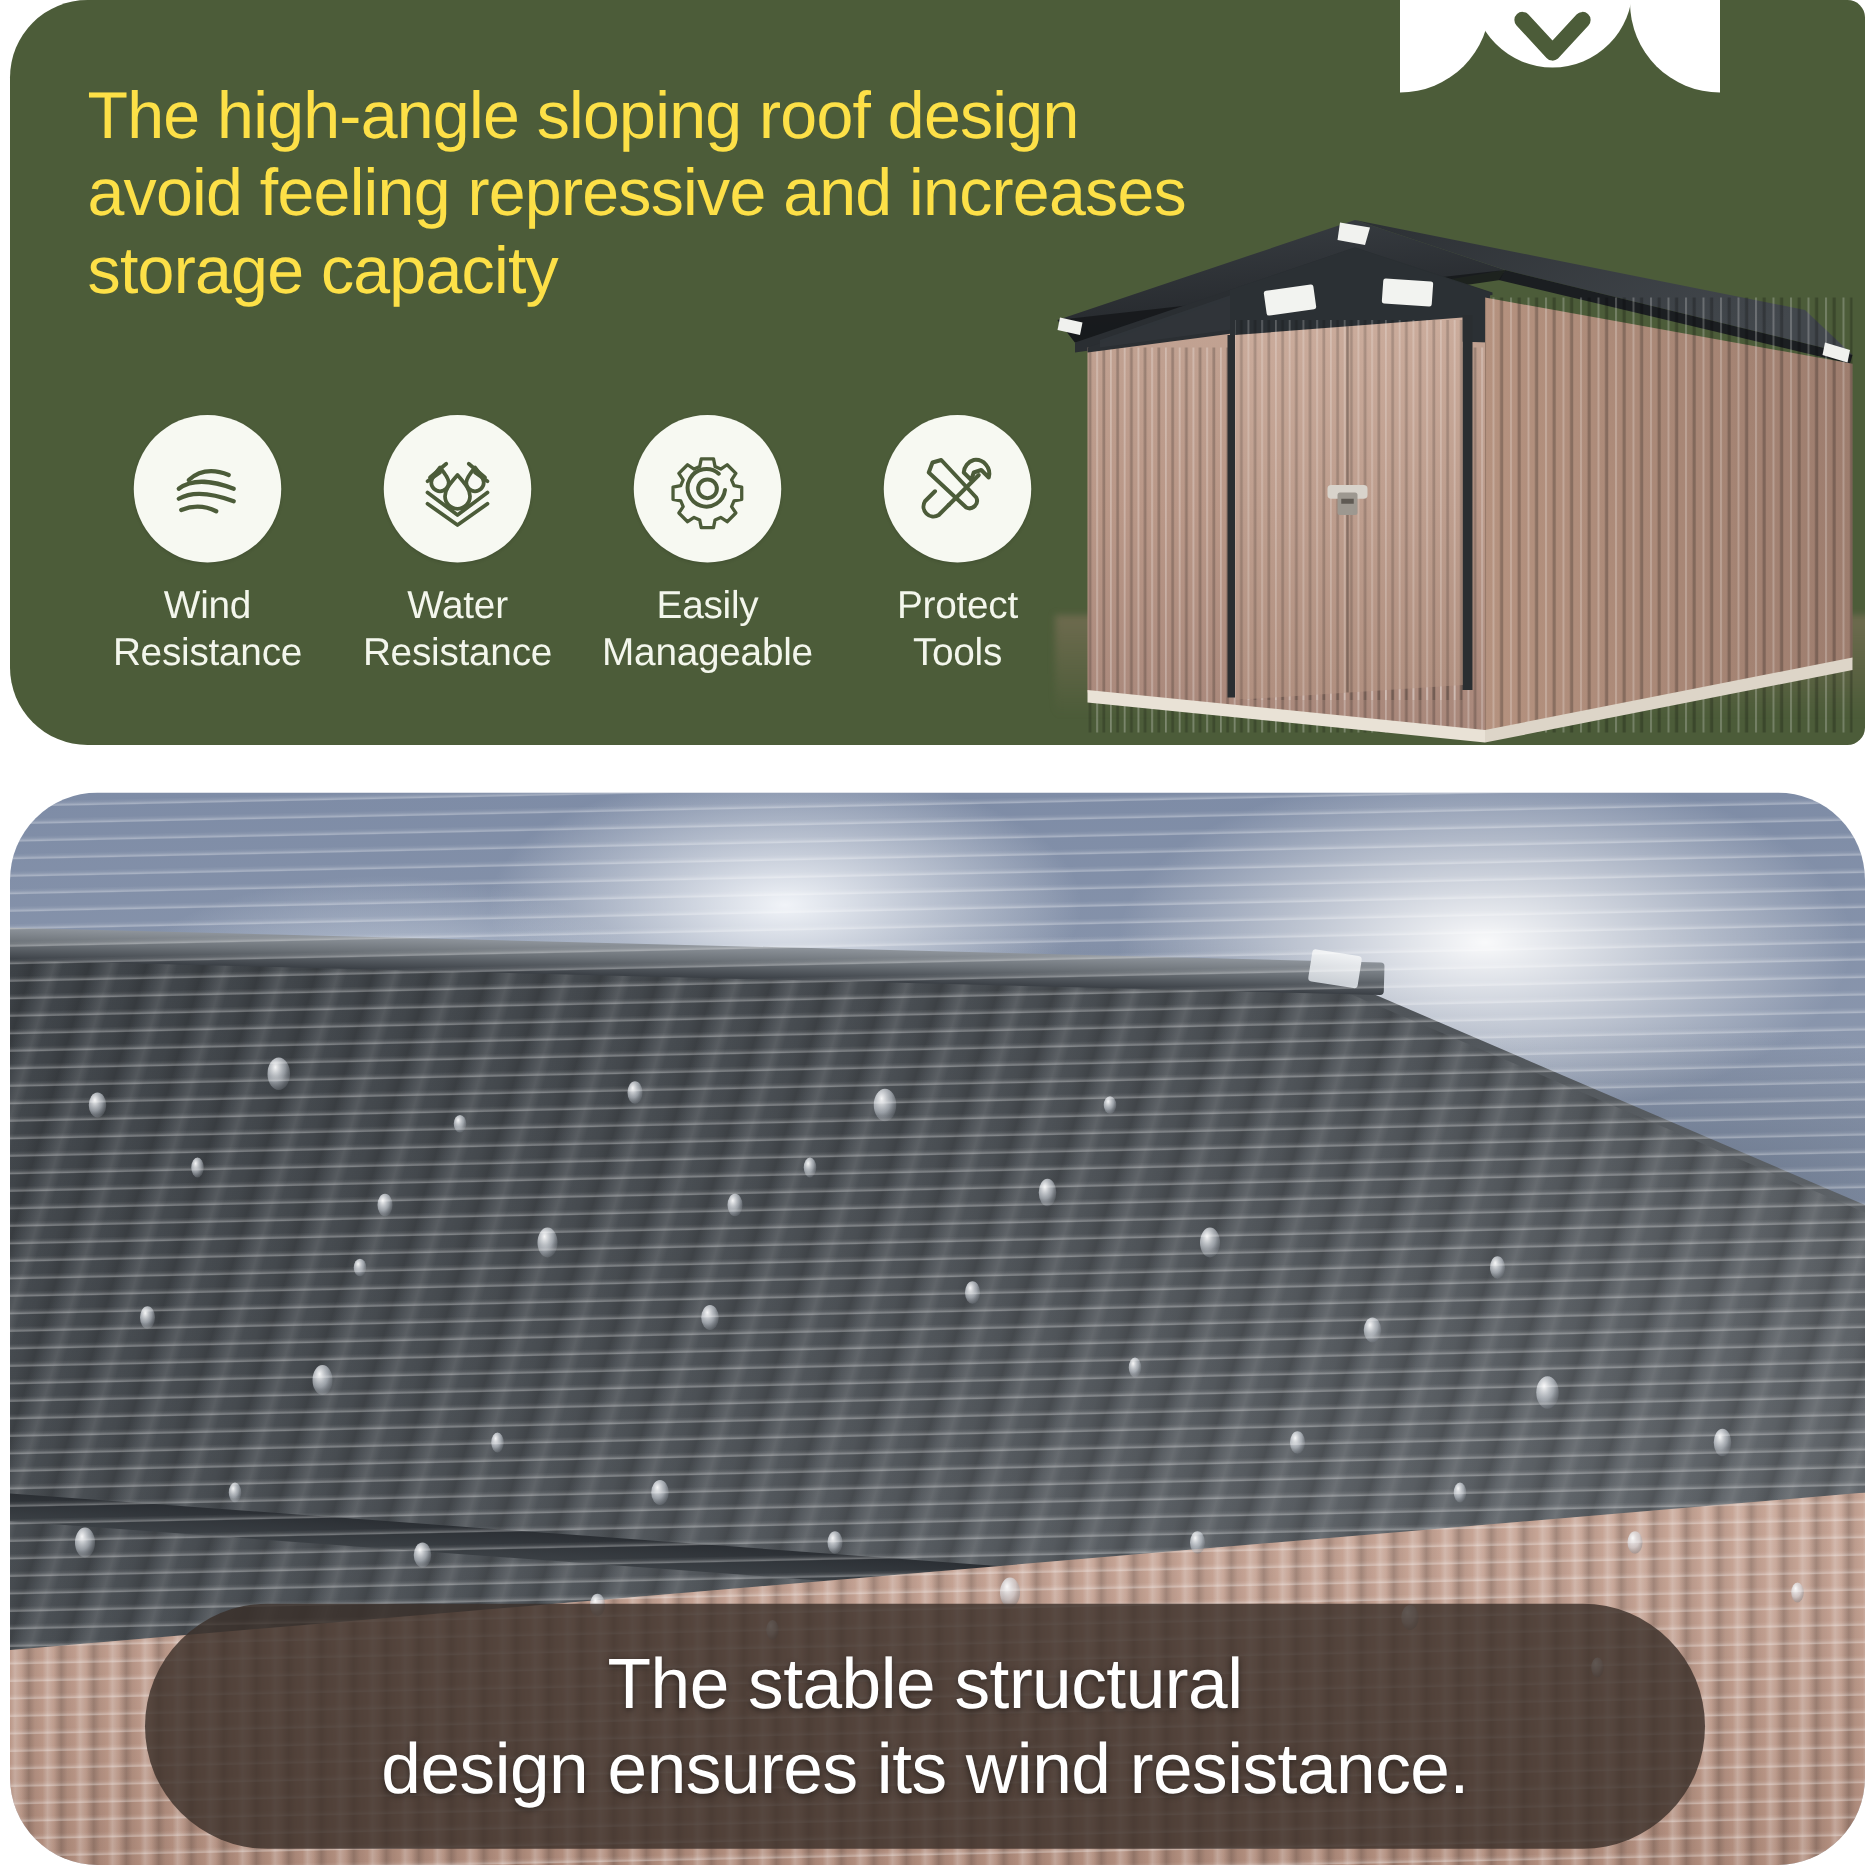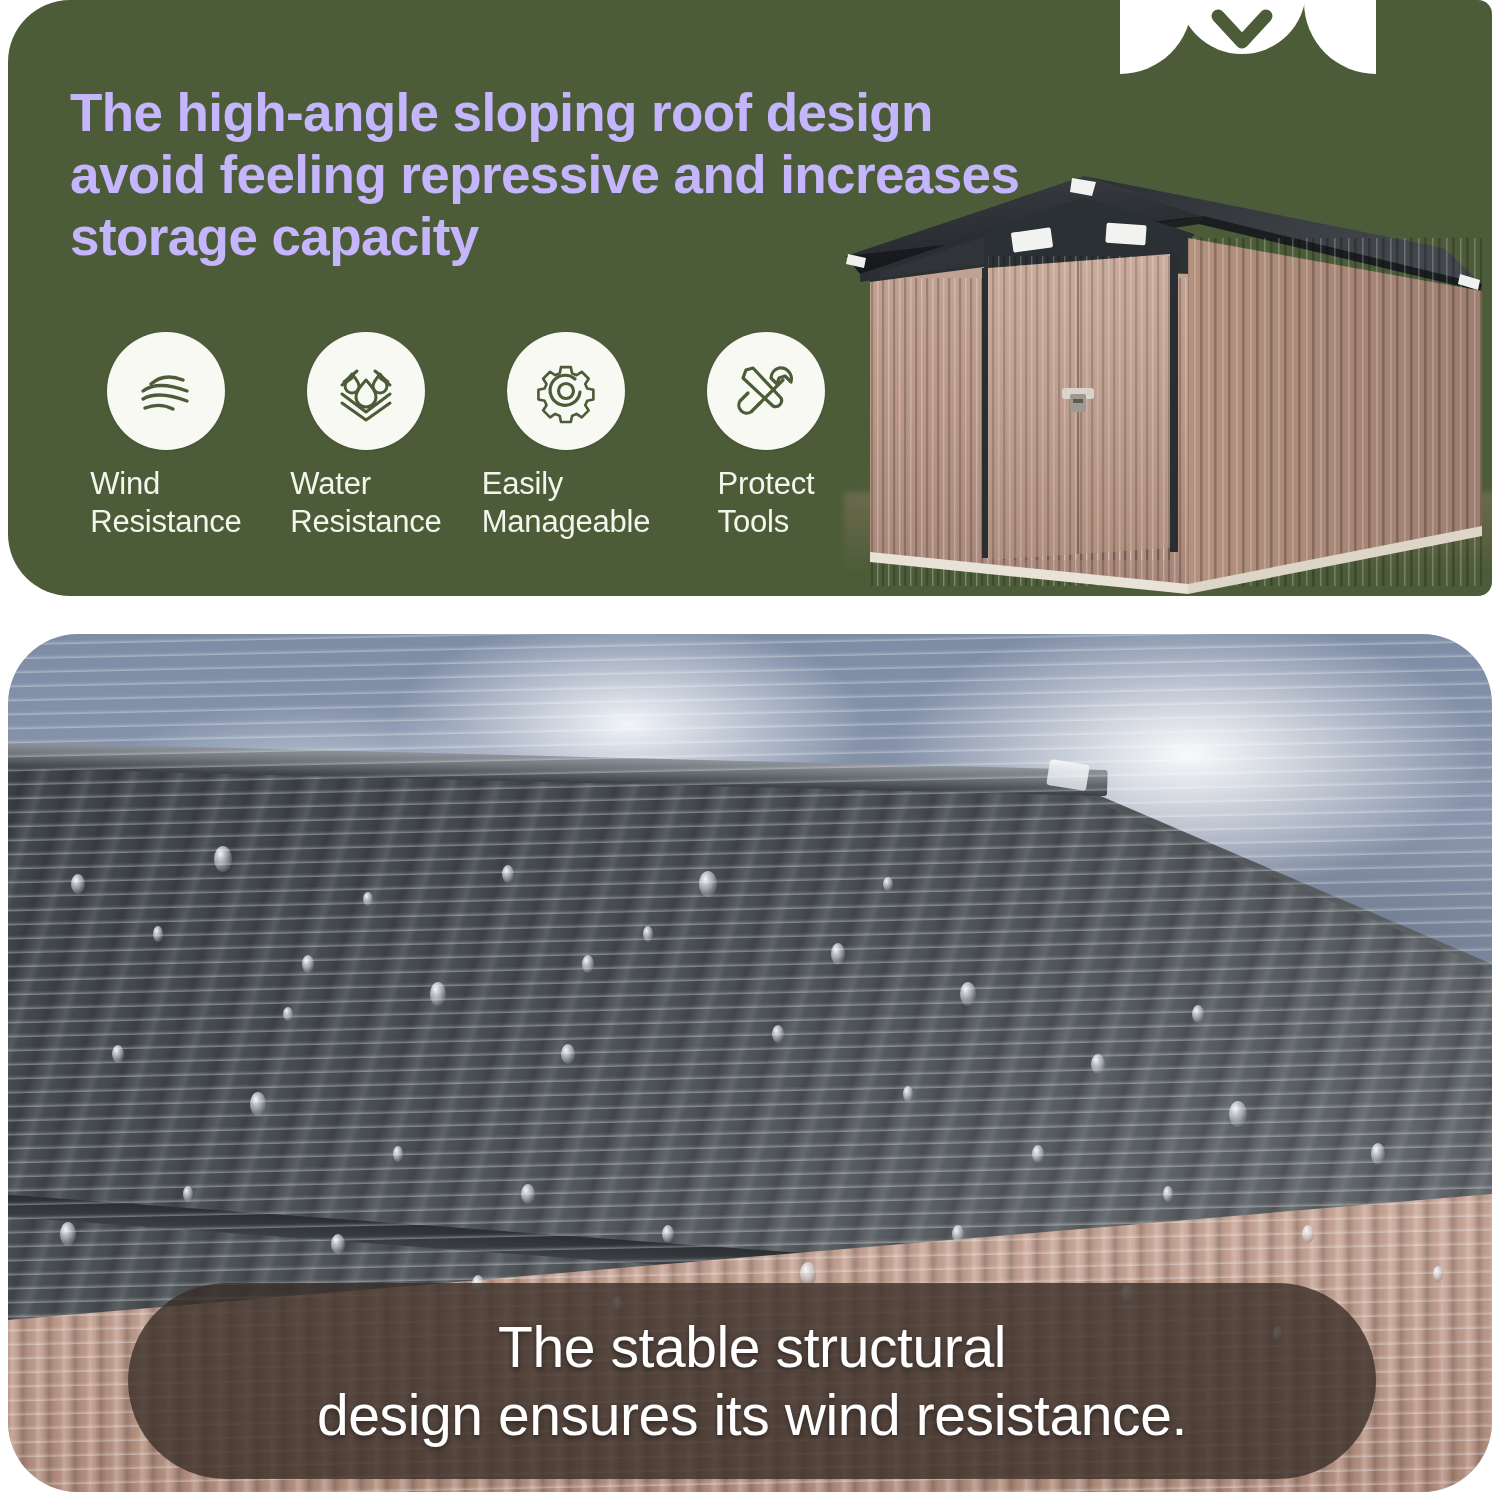--- a/index.html
+++ b/index.html
@@ -26,43 +26,42 @@
   }
   #notch-wing-l{left:1120px;border-bottom-right-radius:72px;}
   #notch-wing-r{left:1304px;border-bottom-left-radius:72px;}
   #chevron{
     position:absolute;left:1206px;top:2px;width:72px;height:58px;z-index:6;
   }
 
   
   #headline{
     position:absolute;left:62px;top:62px;width:1000px;
-    color:#c4b5fd;
-    font-size:53px;line-height:1.17;font-weight:700;
+    color:#fde047;
+    font-size:53px;line-height:1.17;font-weight:400;
     letter-spacing:-0.6px;
     white-space:pre-line;
-    margin-top:20px;
   }
 
   
   #features{
     position:absolute;left:58px;top:332px;width:800px;
     display:flex;gap:0;
   }
   .feature{
     width:200px;display:flex;flex-direction:column;align-items:center;
   }
   .fcircle{
     width:118px;height:118px;border-radius:50%;
     background:#f7f9f2;display:flex;align-items:center;justify-content:center;
     box-shadow:0 1px 3px rgba(0,0,0,.12);
   }
   .flabel{
     margin-top:15px;color:#f3f6ec;font-size:31px;line-height:1.22;
-    text-align:left;white-space:pre-line;letter-spacing:-.2px;
+    text-align:center;white-space:pre-line;letter-spacing:-.2px;
   }
 
   
   #shed-wrap{position:absolute;left:836px;top:156px;width:660px;height:440px;z-index:2;}
   #shed-reflect{
     position:absolute;left:836px;top:492px;width:660px;height:104px;z-index:1;
     background:linear-gradient(to bottom, rgba(160,128,110,.40), rgba(76,92,57,0) 78%);
     filter:blur(3px);
   }
 
@@ -151,21 +150,21 @@
       rgba(255,255,255,.42) 10px,
       rgba(255,255,255,.10) 12px,
       rgba(255,255,255,.00) 14px);
     mix-blend-mode:screen;opacity:.75;
   }
   
   #drops{position:absolute;inset:0;}
 
   
   #caption{
-    position:absolute;left:128px;top:1283px;width:1248px;height:196px;
+    position:absolute;left:116px;top:1283px;width:1248px;height:196px;
     background:rgba(58,46,40,.80);
     border-radius:98px;
     display:flex;align-items:center;justify-content:center;
     z-index:9;
   }
   #caption-text{
     color:#ffffff;font-size:57px;line-height:1.2;text-align:center;
     white-space:pre-line;letter-spacing:-.4px;
     text-shadow:0 2px 5px rgba(0,0,0,.45);
   }

